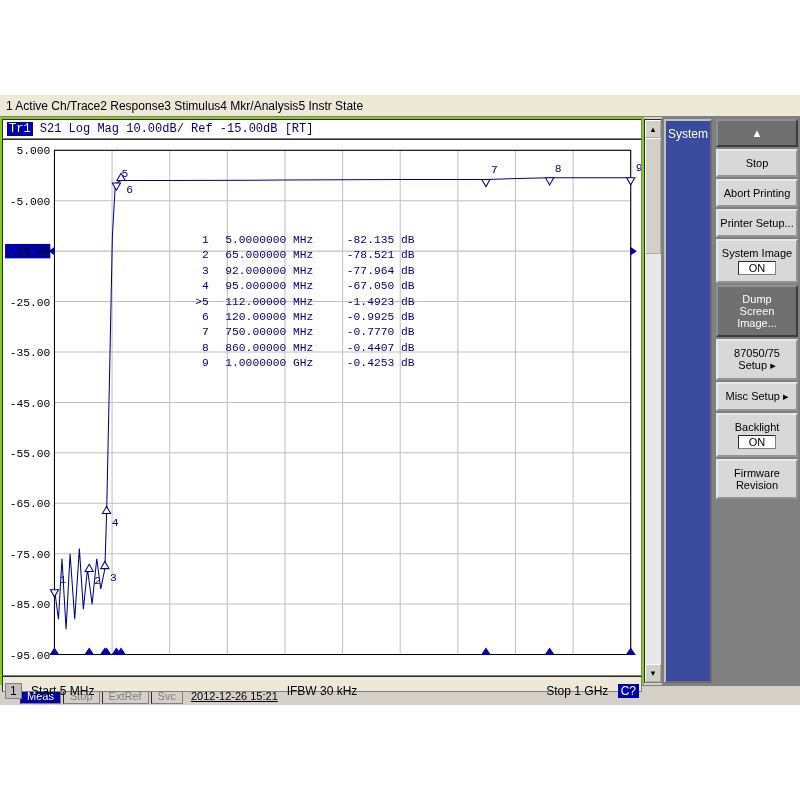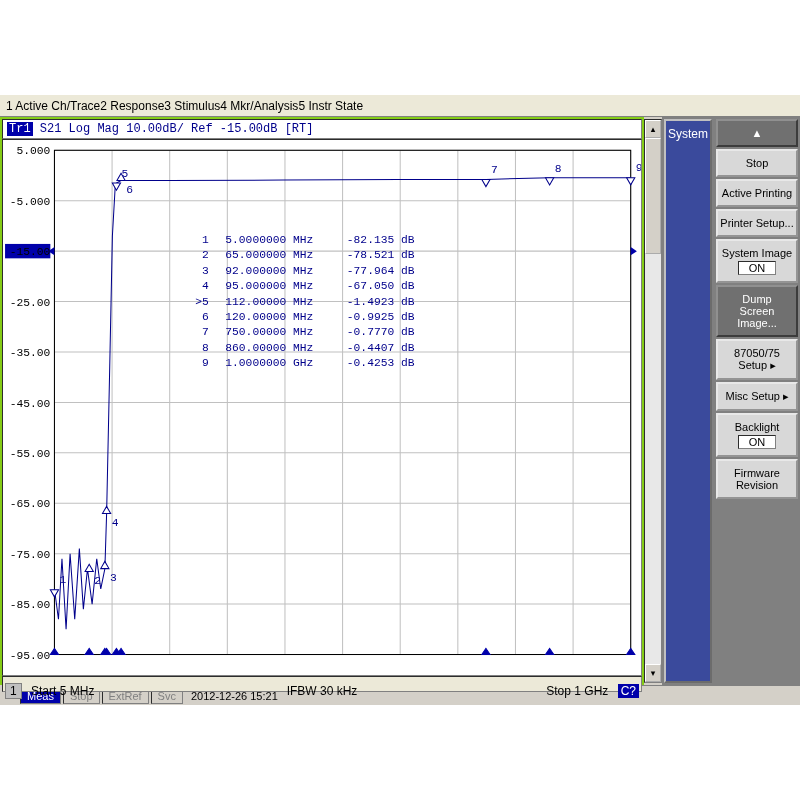--- a/index.html
+++ b/index.html
@@ -131,21 +131,21 @@
     gap: 2px;
     margin-left: 16px;
   }
   .statusbar .cell {
     border: 1px inset #808080;
     padding: 1px 6px;
     background: #d4d0c8;
     color: #808080;
   }
   .statusbar .cell.meas { background: #0000aa; color:#fff; }
-  .statusbar .datetime { padding: 1px 6px; }
+  .statusbar .datetime { padding: 1px 6px; text-decoration: underline; }
   .plot-footer-rel { position: relative; height: 18px; }
   .pf-left { position:absolute; left:2px; }
   .pf-center{ position:absolute; left:50%; transform:translateX(-50%);}
   .pf-right{ position:absolute; right:2px;}
 </style>
 </head>
 <body>
 
 <div class="app">
 
@@ -302,21 +302,21 @@
     <div class="sidepanel">
       <div class="side-title">System</div>
       <div id="side-buttons">
           <div class="side-btn dark">
             <div style="white-space: pre-line;">▲</div>
           </div>
           <div class="side-btn">
             <div style="white-space: pre-line;">Stop</div>
           </div>
           <div class="side-btn">
-            <div style="white-space: pre-line;">Active Printing</div>
+            <div style="white-space: pre-line;">Abort Printing</div>
           </div>
           <div class="side-btn">
             <div style="white-space: pre-line;">Printer Setup...</div>
           </div>
           <div class="side-btn">
             <div style="white-space: pre-line;">System Image</div>
             <div class="sub">ON</div>
           </div>
           <div class="side-btn dark">
             <div style="white-space: pre-line;">Dump

